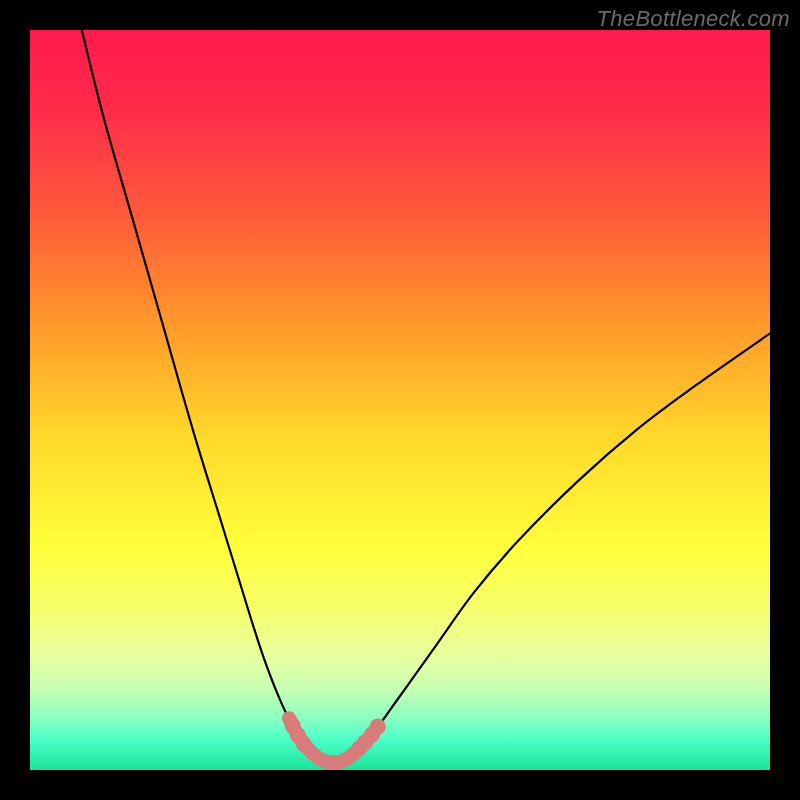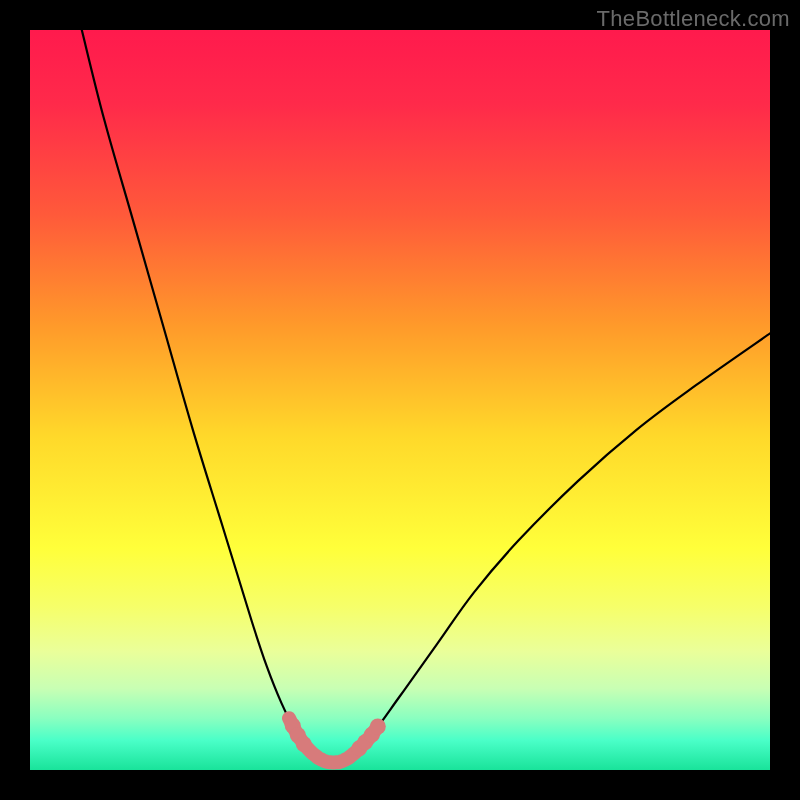--- a/index.html
+++ b/index.html
@@ -2,20 +2,21 @@
 <html><head>
 <meta charset="utf-8">
 <style>
   * { margin: 0; padding: 0; box-sizing: border-box; }
   html, body { width: 800px; height: 800px; overflow: hidden; background: #000; }
   .frame {
     position: relative;
     width: 800px;
     height: 800px;
     background: #000;
+    font-style: italic;
   }
   .plot-area {
     position: absolute;
     left: 30px;
     top: 30px;
     width: 740px;
     height: 740px;
     background: linear-gradient(to bottom,
       #ff1a4d 0%,
       #ff2a4a 10%,

